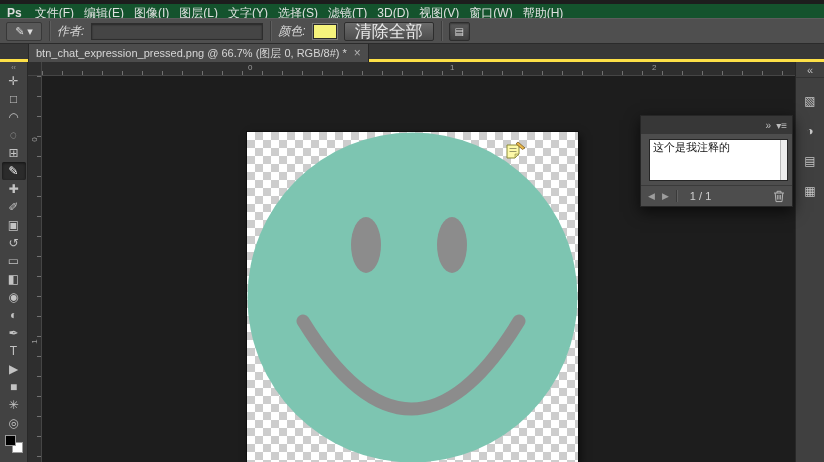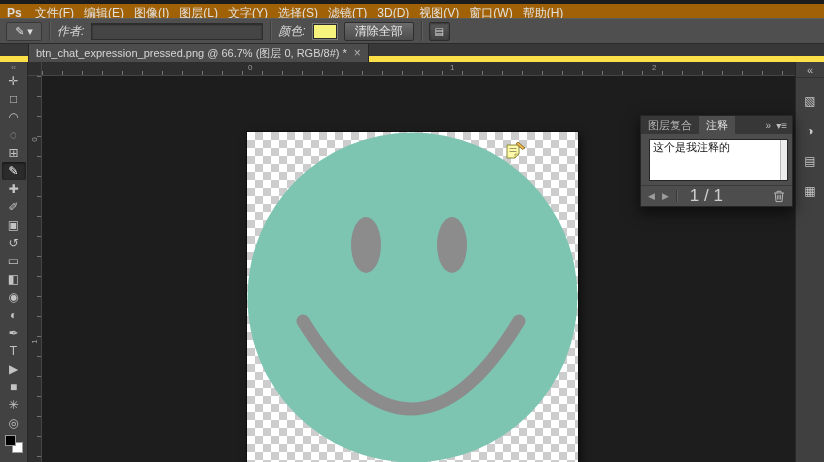--- a/index.html
+++ b/index.html
@@ -1,45 +1,45 @@
 <!DOCTYPE html>
 <html><head>
 <meta charset="utf-8">
 <style>
   *{margin:0;padding:0;box-sizing:border-box;}
   html,body{width:824px;height:462px;overflow:hidden;background:#1d1d1d;
     font-family:"Liberation Sans","DejaVu Sans",sans-serif;position:relative;}
 
   
-  .menubar{position:absolute;left:0;top:4px;width:824px;height:18px;background:#a16207;
+  .menubar{position:absolute;left:0;top:4px;width:824px;height:18px;background:#14532d;
     border-bottom:1px solid #3a3a3a;display:flex;align-items:center;z-index:10;}
   .ps-logo{color:#dcdcdc;font-weight:bold;font-size:12px;padding:0 8px 0 7px;}
   .menu-item{color:#e0e0e0;font-size:12px;padding:11px 5px;line-height:18px;cursor:default;white-space:nowrap;}
   #menu-items{display:flex;}
 
   
   .optionsbar{position:absolute;left:0;top:18px;width:824px;height:26px;background:#4f4f4f;
     border-top:1px solid #5c5c5c;border-bottom:1px solid #2b2b2b;
     display:flex;align-items:center;gap:7px;padding:0 6px;z-index:10;}
   .tool-preset{width:36px;height:19px;background:#585858;border:1px solid #383838;border-radius:2px;
     color:#ddd;font-size:11px;display:flex;align-items:center;justify-content:center;gap:3px;}
   .vsep{width:1px;height:20px;background:#3c3c3c;box-shadow:1px 0 0 #5e5e5e;}
   .opt-label{color:#d8d8d8;font-size:12px;white-space:nowrap;font-style:italic;}
   .author-input{width:172px;height:17px;background:#454545;border:1px solid #2d2d2d;
     box-shadow:inset 0 1px 2px rgba(0,0,0,.45);color:#e0e0e0;font-size:11px;padding:0 4px;}
   .color-swatch{width:24px;height:15px;border:1px solid #2a2a2a;box-shadow:0 0 0 1px #7a7a7a;}
-  .btn{height:19px;padding:0 10px;font-size:12px;color:#e8e8e8;background:linear-gradient(#6b6b6b,#4d4d4d);
+  .btn{height:19px;padding:0 10px;font-size:17px;color:#e8e8e8;background:linear-gradient(#6b6b6b,#4d4d4d);
     border:1px solid #2d2d2d;border-radius:2px;display:flex;align-items:center;white-space:nowrap;text-align:right;}
   .icon-btn{width:21px;height:19px;background:linear-gradient(#5a5a5a,#414141);border:1px solid #2d2d2d;
     border-radius:2px;color:#ddd;font-size:10px;display:flex;align-items:center;justify-content:center;
     box-shadow:inset 0 1px 2px rgba(0,0,0,.4);}
 
   
   .tabbar{position:absolute;left:0;top:44px;width:824px;height:18px;background:#383838;
-    border-bottom:6px solid #fde047;display:flex;z-index:10;}
+    border-bottom:3px solid #fde047;display:flex;z-index:10;}
   .doc-tab{margin-left:28px;height:18px;background:#4c4c4c;border-left:1px solid #282828;
     border-right:1px solid #282828;color:#d6d6d6;font-size:11px;display:flex;align-items:center;
     padding:0 7px;gap:7px;white-space:nowrap;}
   .tab-close{color:#b2b2b2;font-size:12px;line-height:10px;}
 
   
   .toolbar{position:absolute;left:0;top:62px;width:28px;height:400px;background:#424242;
     border-right:1px solid #282828;display:flex;flex-direction:column;align-items:center;
     padding-top:1px;z-index:6;}
   .toolbar-header{color:#9a9a9a;font-size:7px;height:9px;line-height:9px;}
@@ -95,21 +95,21 @@
     color:#bdbdbd;font-size:10px;}
   .panel-content{flex:1;padding:5px 4px 4px 8px;}
   .note-area{width:100%;height:100%;background:#ffffff;border:1px solid #262626;position:relative;
     font-size:11px;line-height:13px;color:#111;padding:1px 10px 1px 3px;overflow:hidden;}
   .note-scrollbar{position:absolute;right:0;top:0;width:7px;height:100%;background:#ececec;
     border-left:1px solid #b9b9b9;}
   .panel-footer{height:21px;display:flex;align-items:center;padding:0 7px;gap:7px;
     border-top:1px solid #3a3a3a;}
   .nav-arrow{font-size:9px;color:#9d9d9d;}
   .fsep{width:1px;height:12px;background:#3a3a3a;box-shadow:1px 0 0 #606060;}
-  .page-indicator{font-size:17px;color:#cfcfcf;margin-left:6px;}
+  .page-indicator{font-size:11px;color:#cfcfcf;margin-left:6px;}
   .trash{margin-left:auto;display:flex;align-items:center;}
 </style>
 </head>
 <body>
 
 <div class="menubar">
   <span class="ps-logo">Ps</span>
   <div id="menu-items">
       <span class="menu-item">文件(F)</span>
       <span class="menu-item">编辑(E)</span>
@@ -212,24 +212,20 @@
   <div id="dock-icons" style="display:flex;flex-direction:column;align-items:center;">
       <div class="dock-icon">▧</div>
       <div class="dock-icon">◑</div>
       <div class="dock-icon">▤</div>
       <div class="dock-icon">▦</div>
     </div>
 </div>
 
 <div class="notes-panel">
   <div class="panel-header">
-    <div id="panel-tabs">
-        <div class="ptab">图层复合</div>
-        <div class="ptab active">注释</div>
-      </div>
     <div class="panel-header-icons">
       <span>»</span>
       <span>▾≡</span>
     </div>
   </div>
   <div class="panel-content">
     <div class="note-area">
       <span>这个是我注释的</span>
       <div class="note-scrollbar"></div>
     </div>

